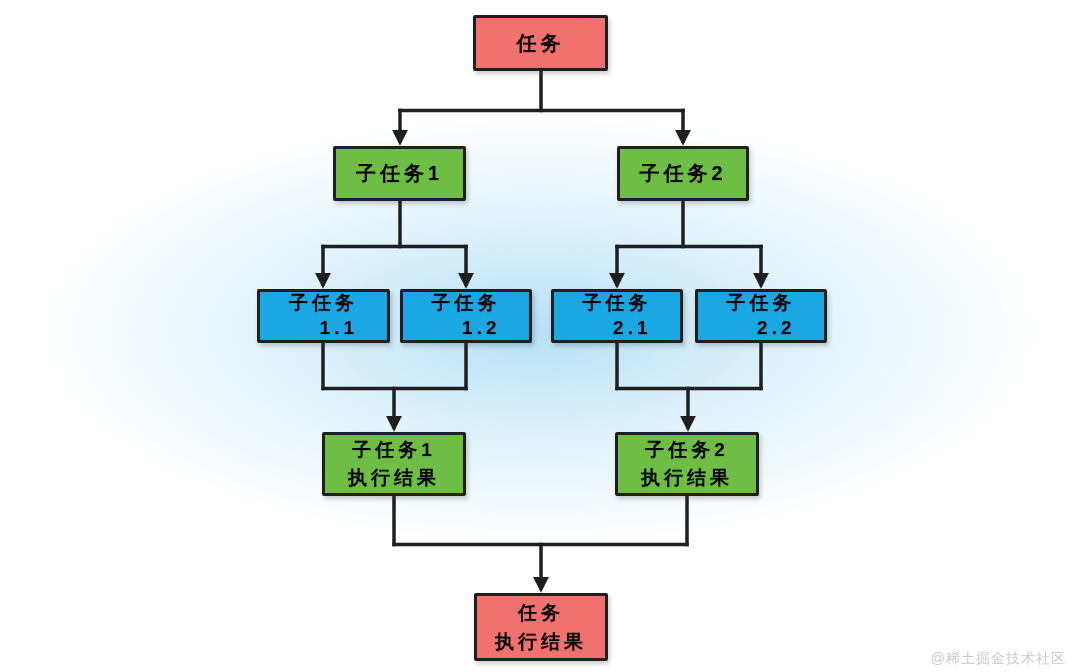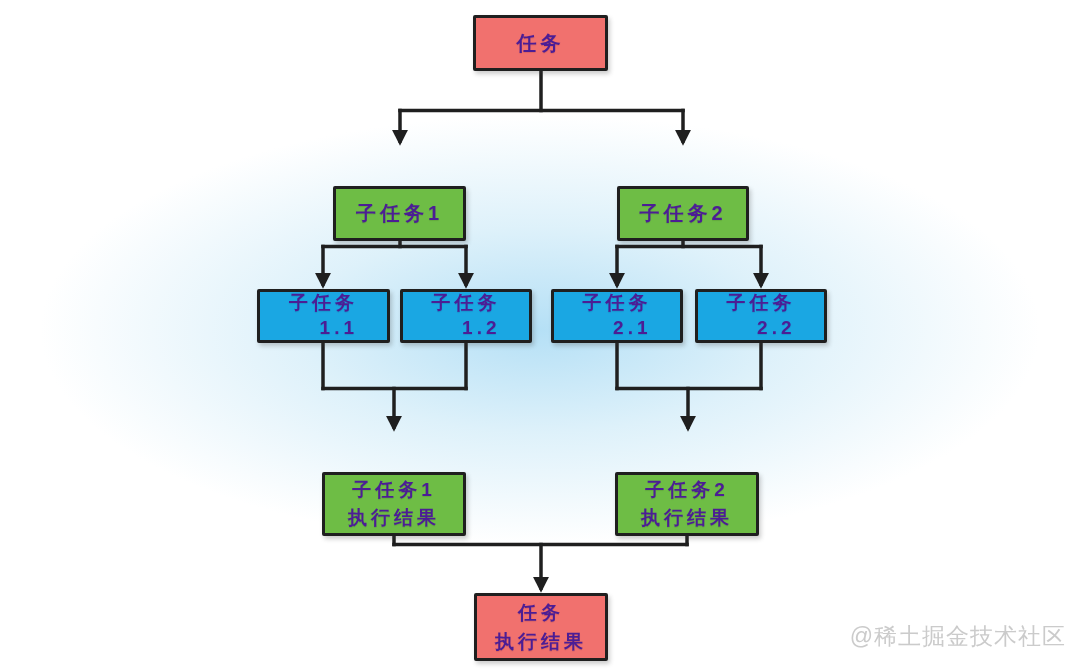--- a/index.html
+++ b/index.html
@@ -14,38 +14,38 @@
         rgba(200,232,247,0.60) 48%,
         rgba(255,255,255,0) 100%),
       #ffffff;
   }
   svg.connectors{position:absolute;left:0;top:0;pointer-events:none;}
   .node{
     position:absolute;
     display:flex;align-items:center;justify-content:center;
     text-align:center;
     white-space:pre-line;
-    color:#4c1d95;
+    color:#000000;
     font-weight:bold;
     font-size:20px;
     line-height:1.45;
     letter-spacing:4px;
     border:3px solid #1f1f1f;
     border-radius:2px;
     box-sizing:border-box;
     box-shadow:2px 3px 4px rgba(60,60,60,0.25);
     text-shadow:0 1px 1px rgba(0,0,0,0.10);
   }
   .node.red{background:#F1716E;}
-  .node.green{background:#6EBD45;margin-top:40px;}
+  .node.green{background:#6EBD45;}
   .node.blue{background:#1AA7E3;text-align:right;}
   .watermark{
     position:absolute;
-    right:14px;bottom:20px;
-    font-size:23px;
+    right:14px;bottom:4px;
+    font-size:14px;
     letter-spacing:1px;
     color:#CBCBCB;
   }
 </style>
 </head>
 <body>
 
 <div class="canvas">
 
   <svg class="connectors" width="1080" height="672" viewBox="0 0 1080 672">

